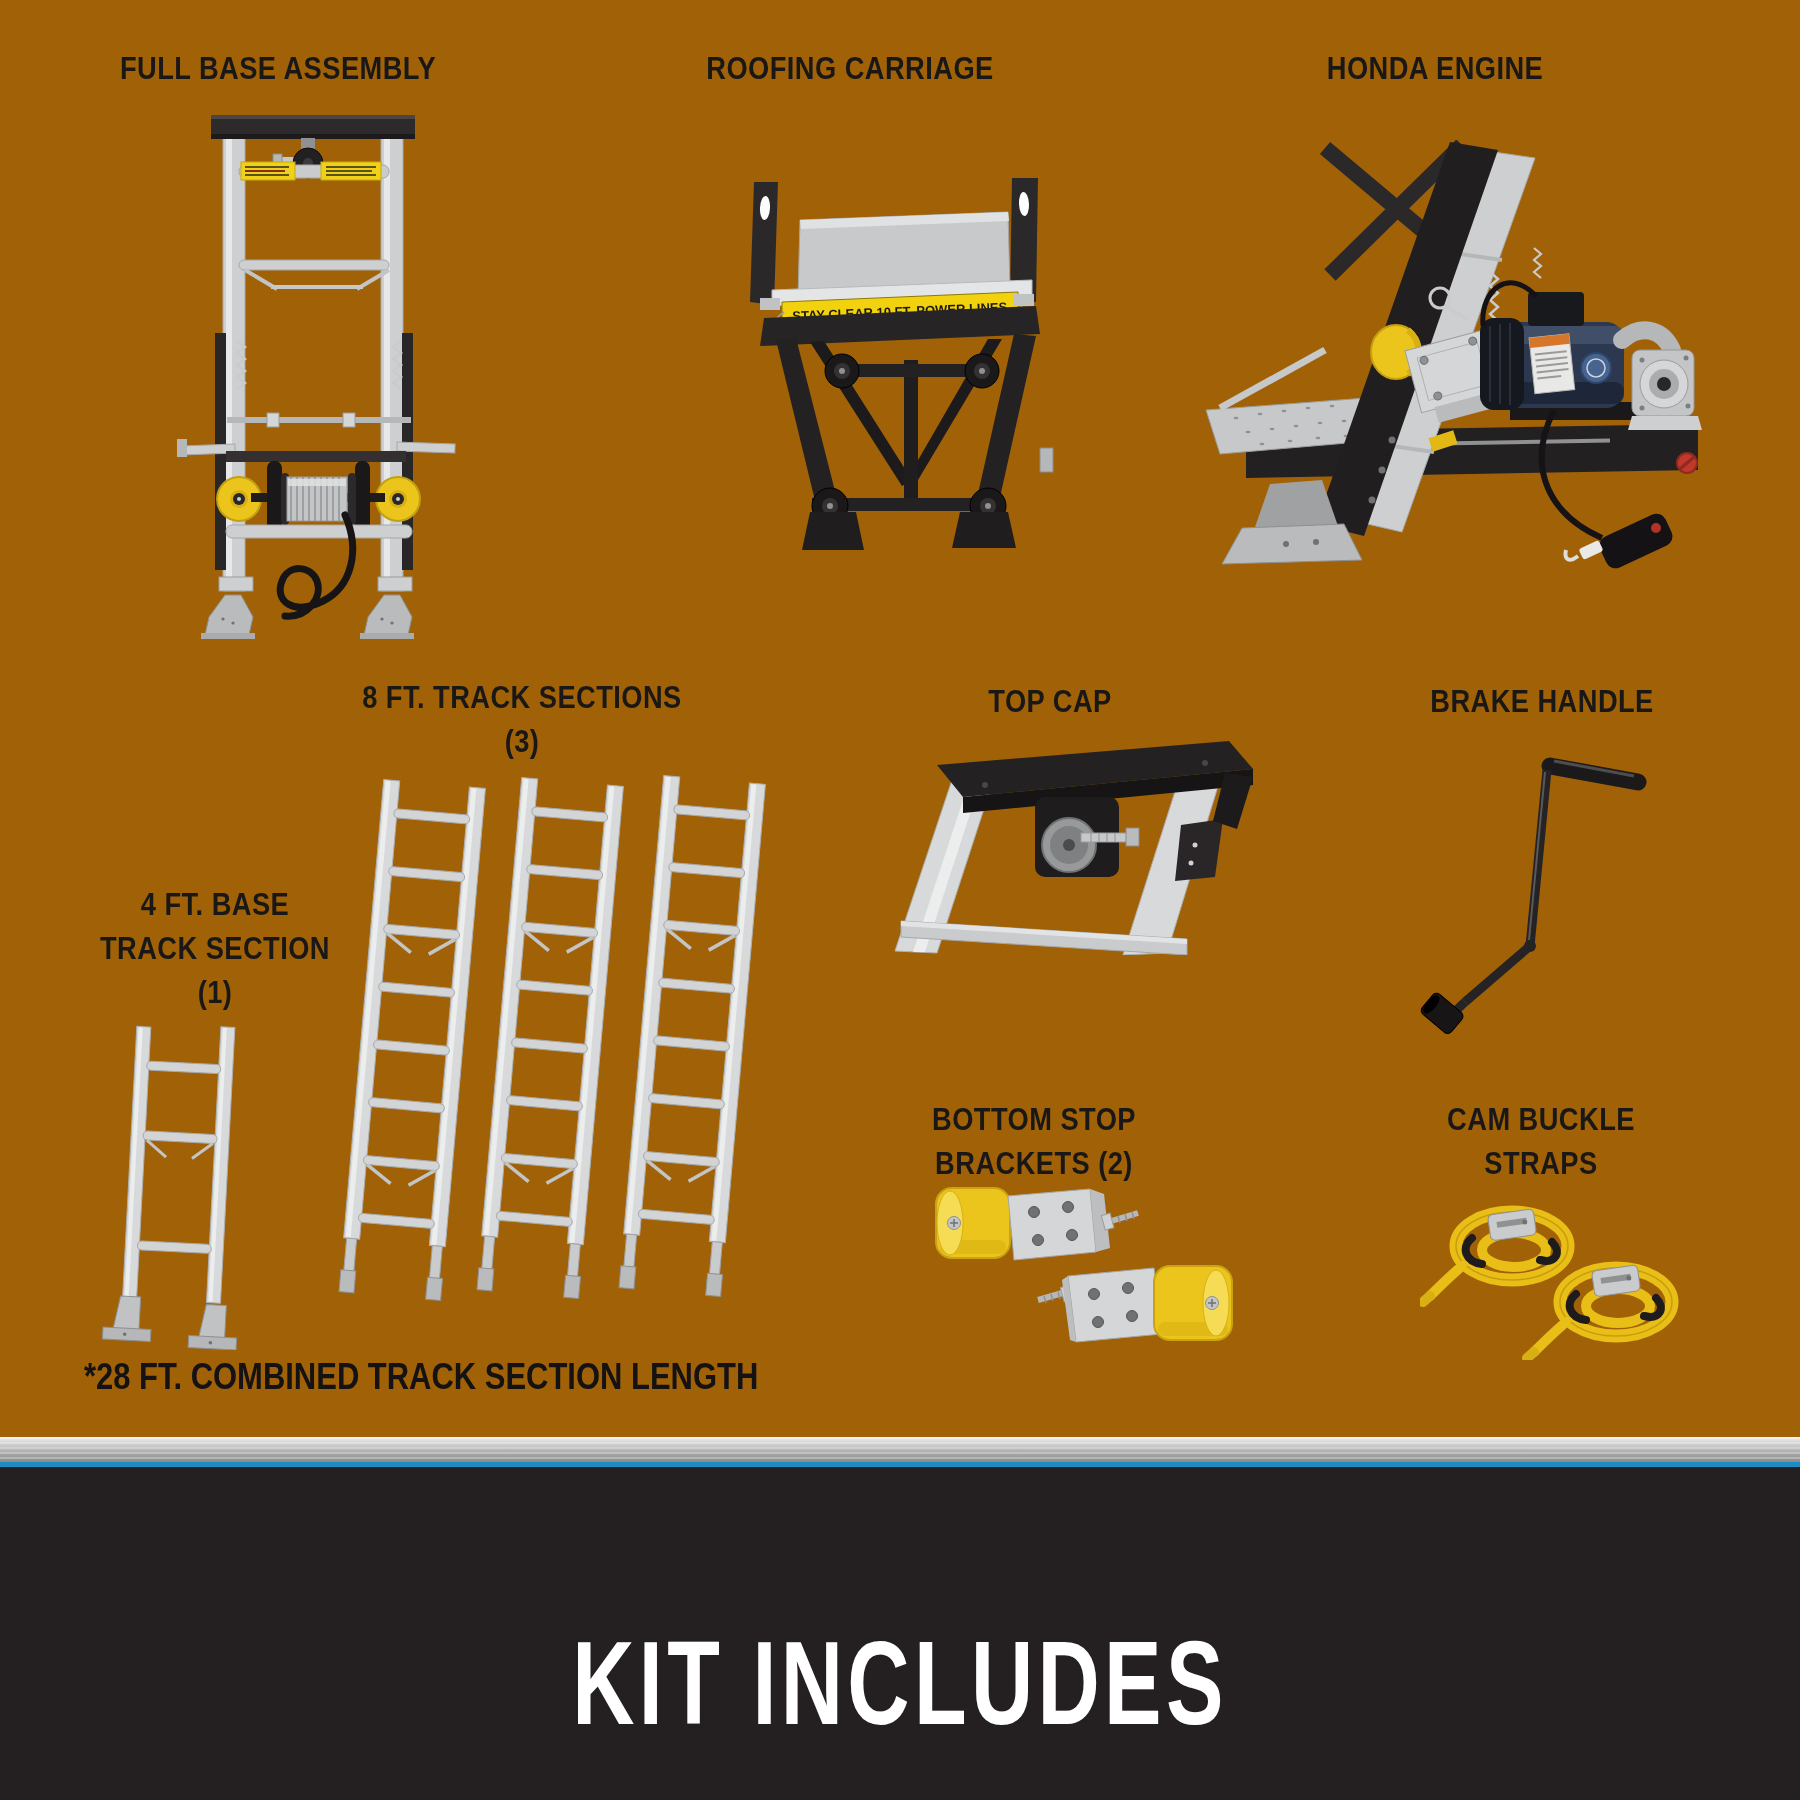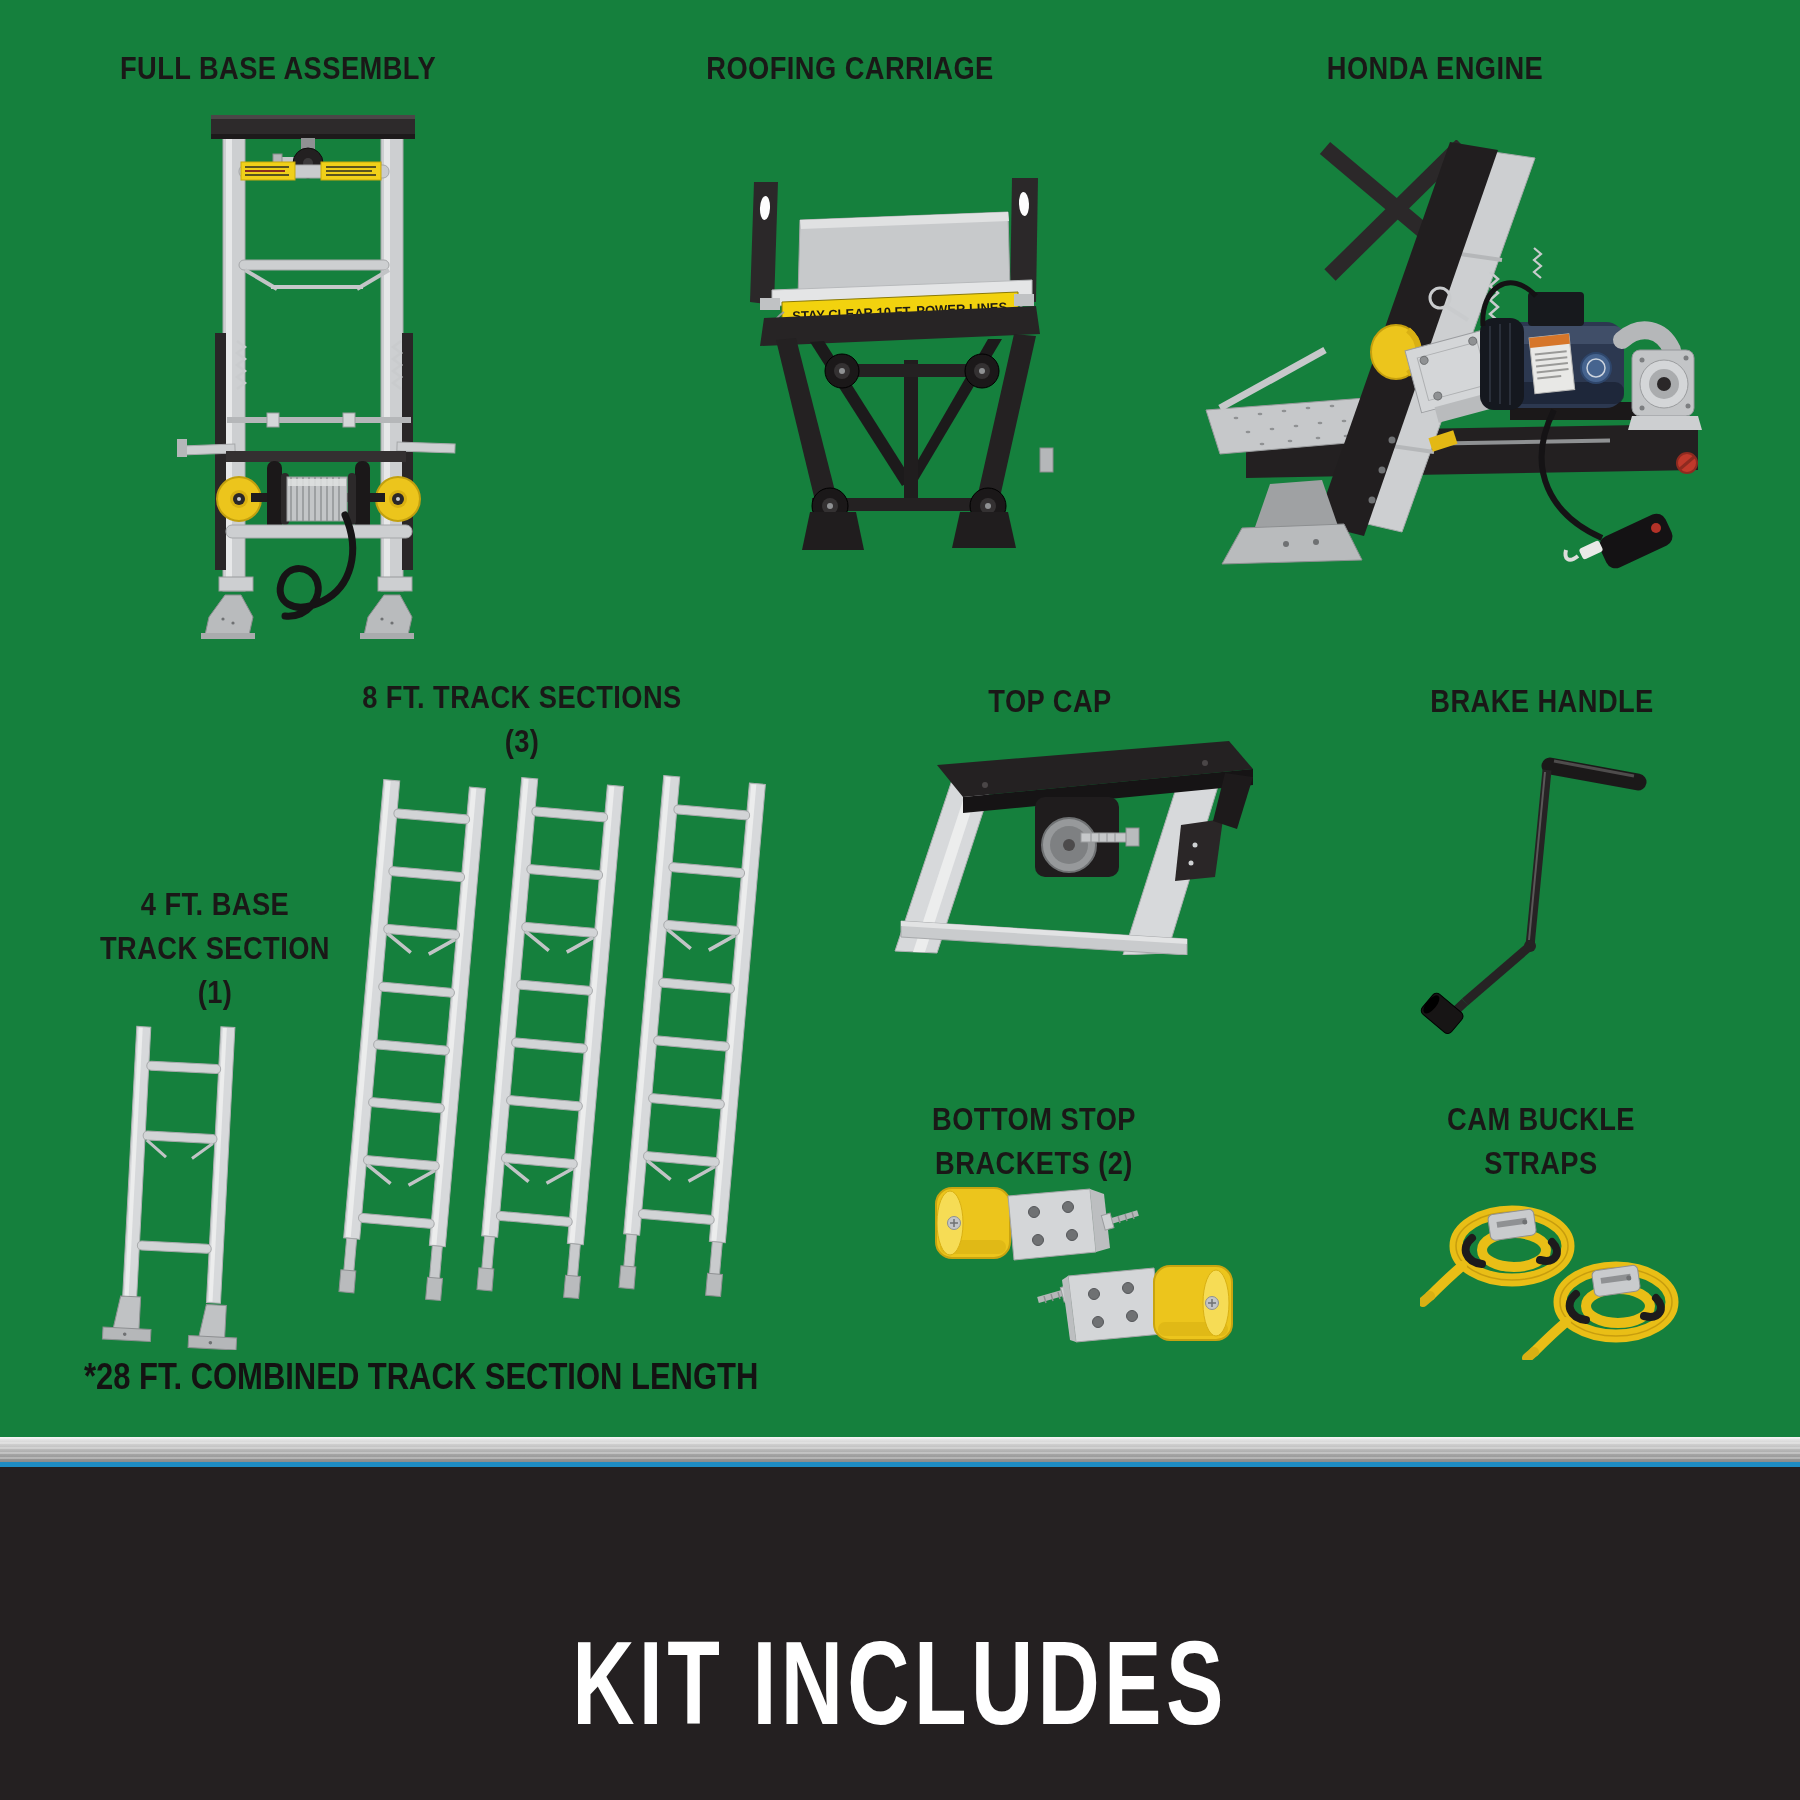--- a/index.html
+++ b/index.html
@@ -1,17 +1,17 @@
 <!DOCTYPE html>
 <html><head>
 <meta charset="utf-8">
 <style>
   html,body{margin:0;padding:0;background:#fff;}
   *{box-sizing:border-box;font-family:"Liberation Sans",sans-serif;}
-  .canvas{position:relative;width:1800px;height:1800px;background:#15803d;overflow:hidden;}
+  .canvas{position:relative;width:1800px;height:1800px;background:#a16207;overflow:hidden;}
   .t{position:absolute;font-weight:bold;font-size:31px;color:#1a1817;letter-spacing:.5px;
      white-space:nowrap;transform:translateX(-50%) scaleX(.88);text-align:center;line-height:38px;}
   .t .ln{line-height:44px;text-align:center;}
   .img{position:absolute;}
   .footnote{position:absolute;left:84px;top:1356px;font-weight:bold;font-size:36px;color:#141212;
      letter-spacing:0;white-space:nowrap;transform:scaleX(.86);transform-origin:left top;}
   .bar-gray{position:absolute;left:0;top:1437px;width:1800px;height:25px;
      background:linear-gradient(180deg,#f0f0f0 0%,#d6d6d6 22%,#bebebe 45%,#a2a2a2 72%,#8b8b8b 100%);}
   .bar-gray:after{content:"";position:absolute;inset:0;
      background:repeating-linear-gradient(180deg,rgba(255,255,255,.28) 0 2px,rgba(255,255,255,0) 2px 5px);}

